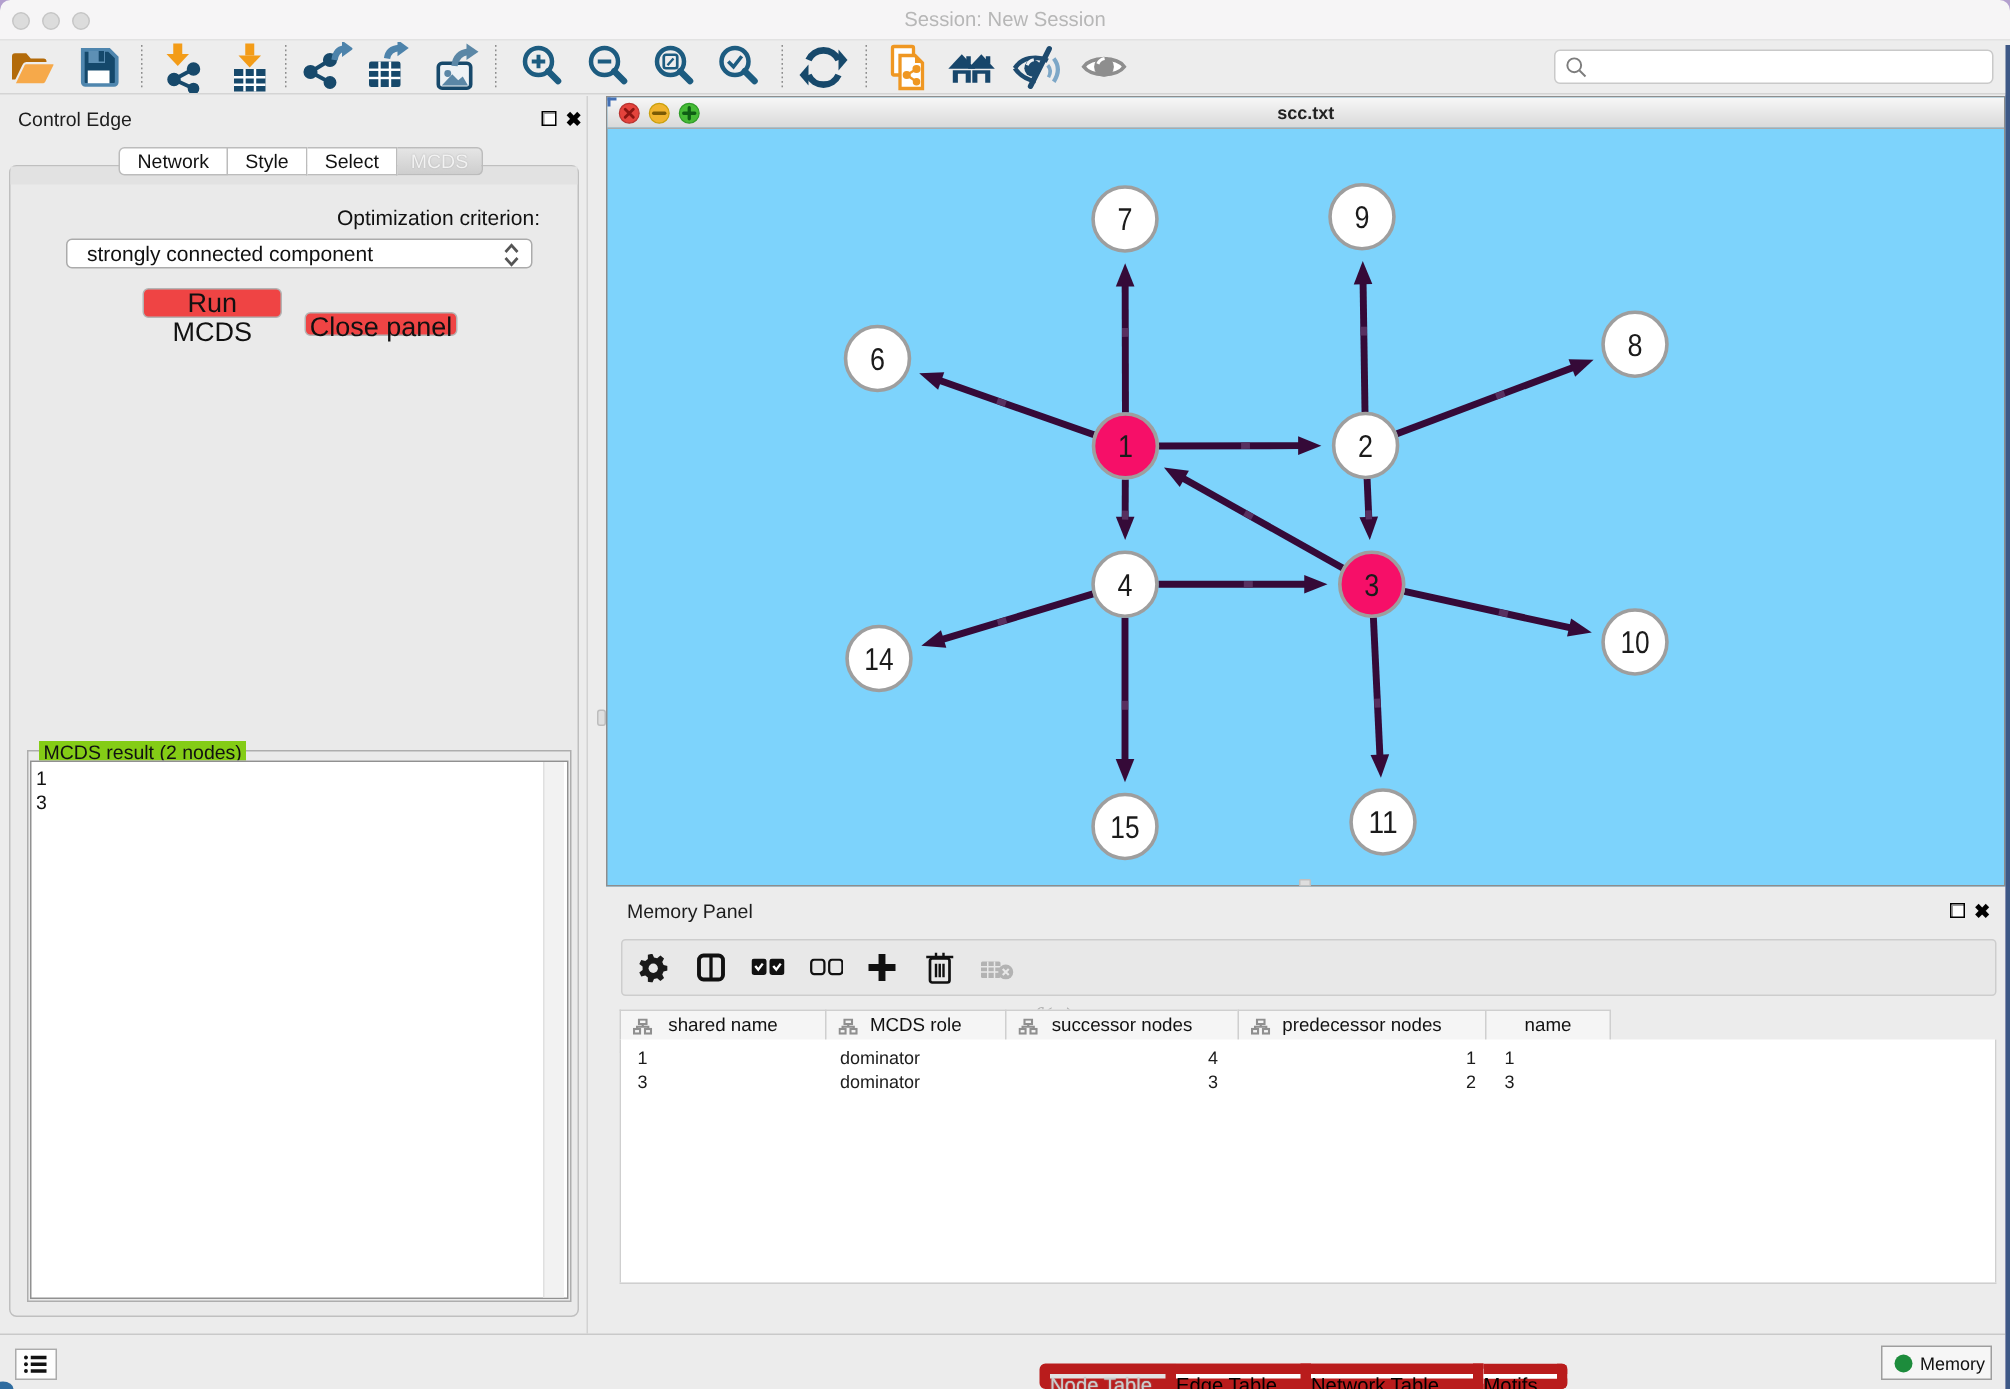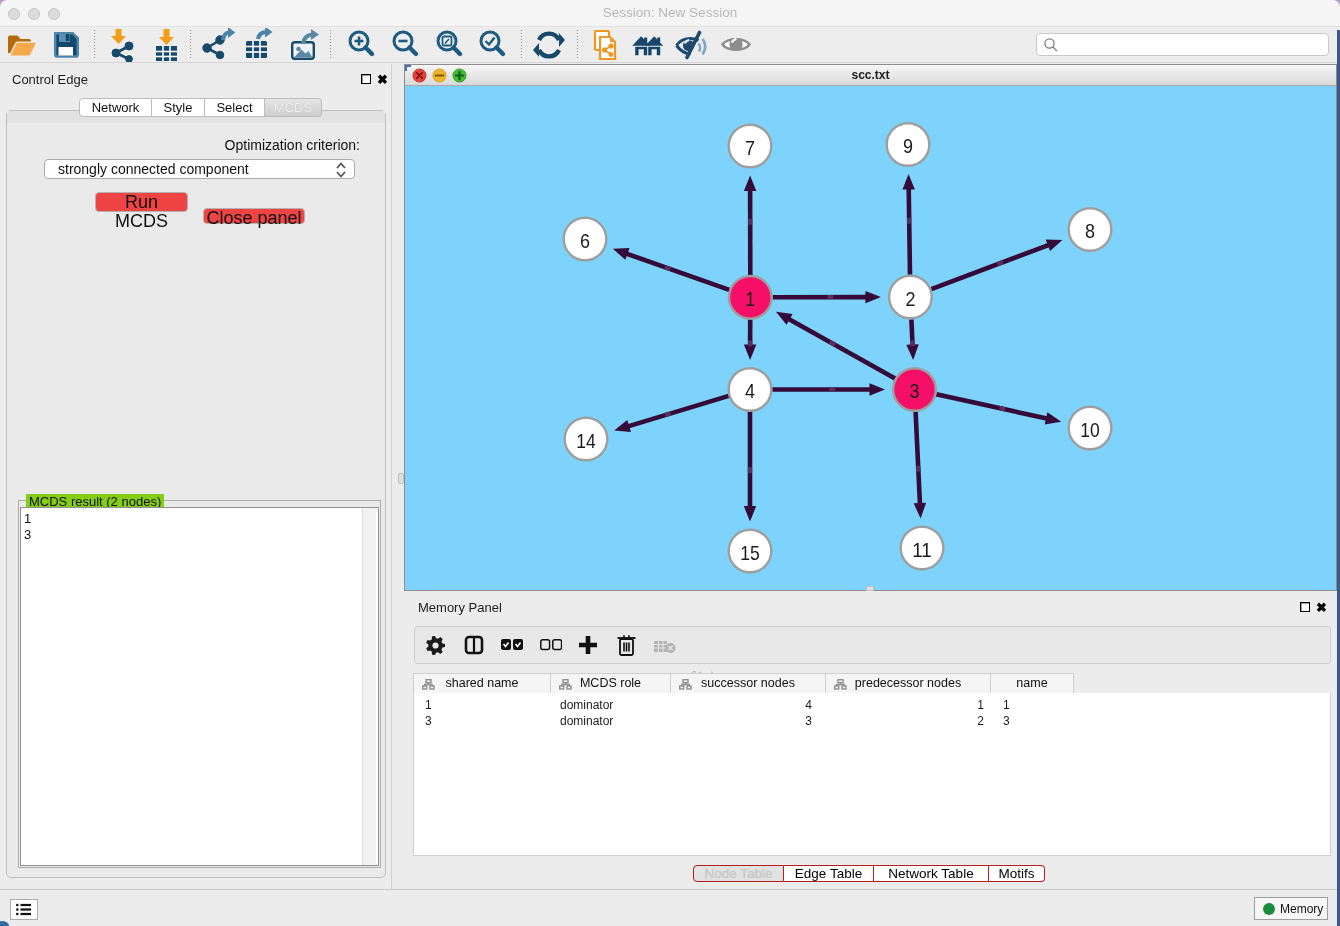--- a/index.html
+++ b/index.html
@@ -19,21 +19,21 @@
 .tab{position:absolute;top:98px;height:19px;background:#fff;border:1px solid #bcbcbc;font-size:13px;color:#111;text-align:center;line-height:18px}
 .cpanel{position:absolute;left:6px;top:110px;width:380px;height:768px;background:#eaeaea;border:1px solid #bfbfbf;border-radius:5px}
 .btn{position:absolute;background:#ef4444;border:1px solid #b4b4b4;border-radius:4px;font-size:18px;color:#111;text-align:center}
 
 .netwin{position:absolute;left:404px;top:64px;width:933px;height:527px;border:1px solid #8d8d8d;background:#7dd3fc}
 .nettitle{position:absolute;left:0;top:0;width:100%;height:21px;background:linear-gradient(#f7f7f7,#d9d9d9);border-bottom:1px solid #aaa}
 
 .theader{position:absolute;top:673px;height:29px;background:#f5f5f5;border:1px solid #cfcfcf;border-right:none;font-size:12.5px;color:#111;text-align:center;line-height:19px}
 .hicon{position:absolute;left:8px;top:5px;width:13px;height:11px}
 .cell{position:absolute;font-size:12px;color:#1c1c1c;height:16px;line-height:16px}
-.btab{position:absolute;top:865px;height:17px;background:#fff;border:1px solid #b91c1c;font-size:13.5px;color:#000;text-align:center;line-height:16px}
+.btab{position:absolute;top:909px;height:17px;background:#fff;border:7px solid #b91c1c;font-size:13.5px;color:#000;line-height:16px}
 </style></head>
 <body>
 <div class="app"></div>
 <div class="titlebar">
 <div class="tl" style="left:8px"></div>
     <div class="tl" style="left:28px"></div>
     <div class="tl" style="left:48px"></div>
 <div class="apptitle">Session: New Session</div>
 </div>
 <div class="toolbar">

